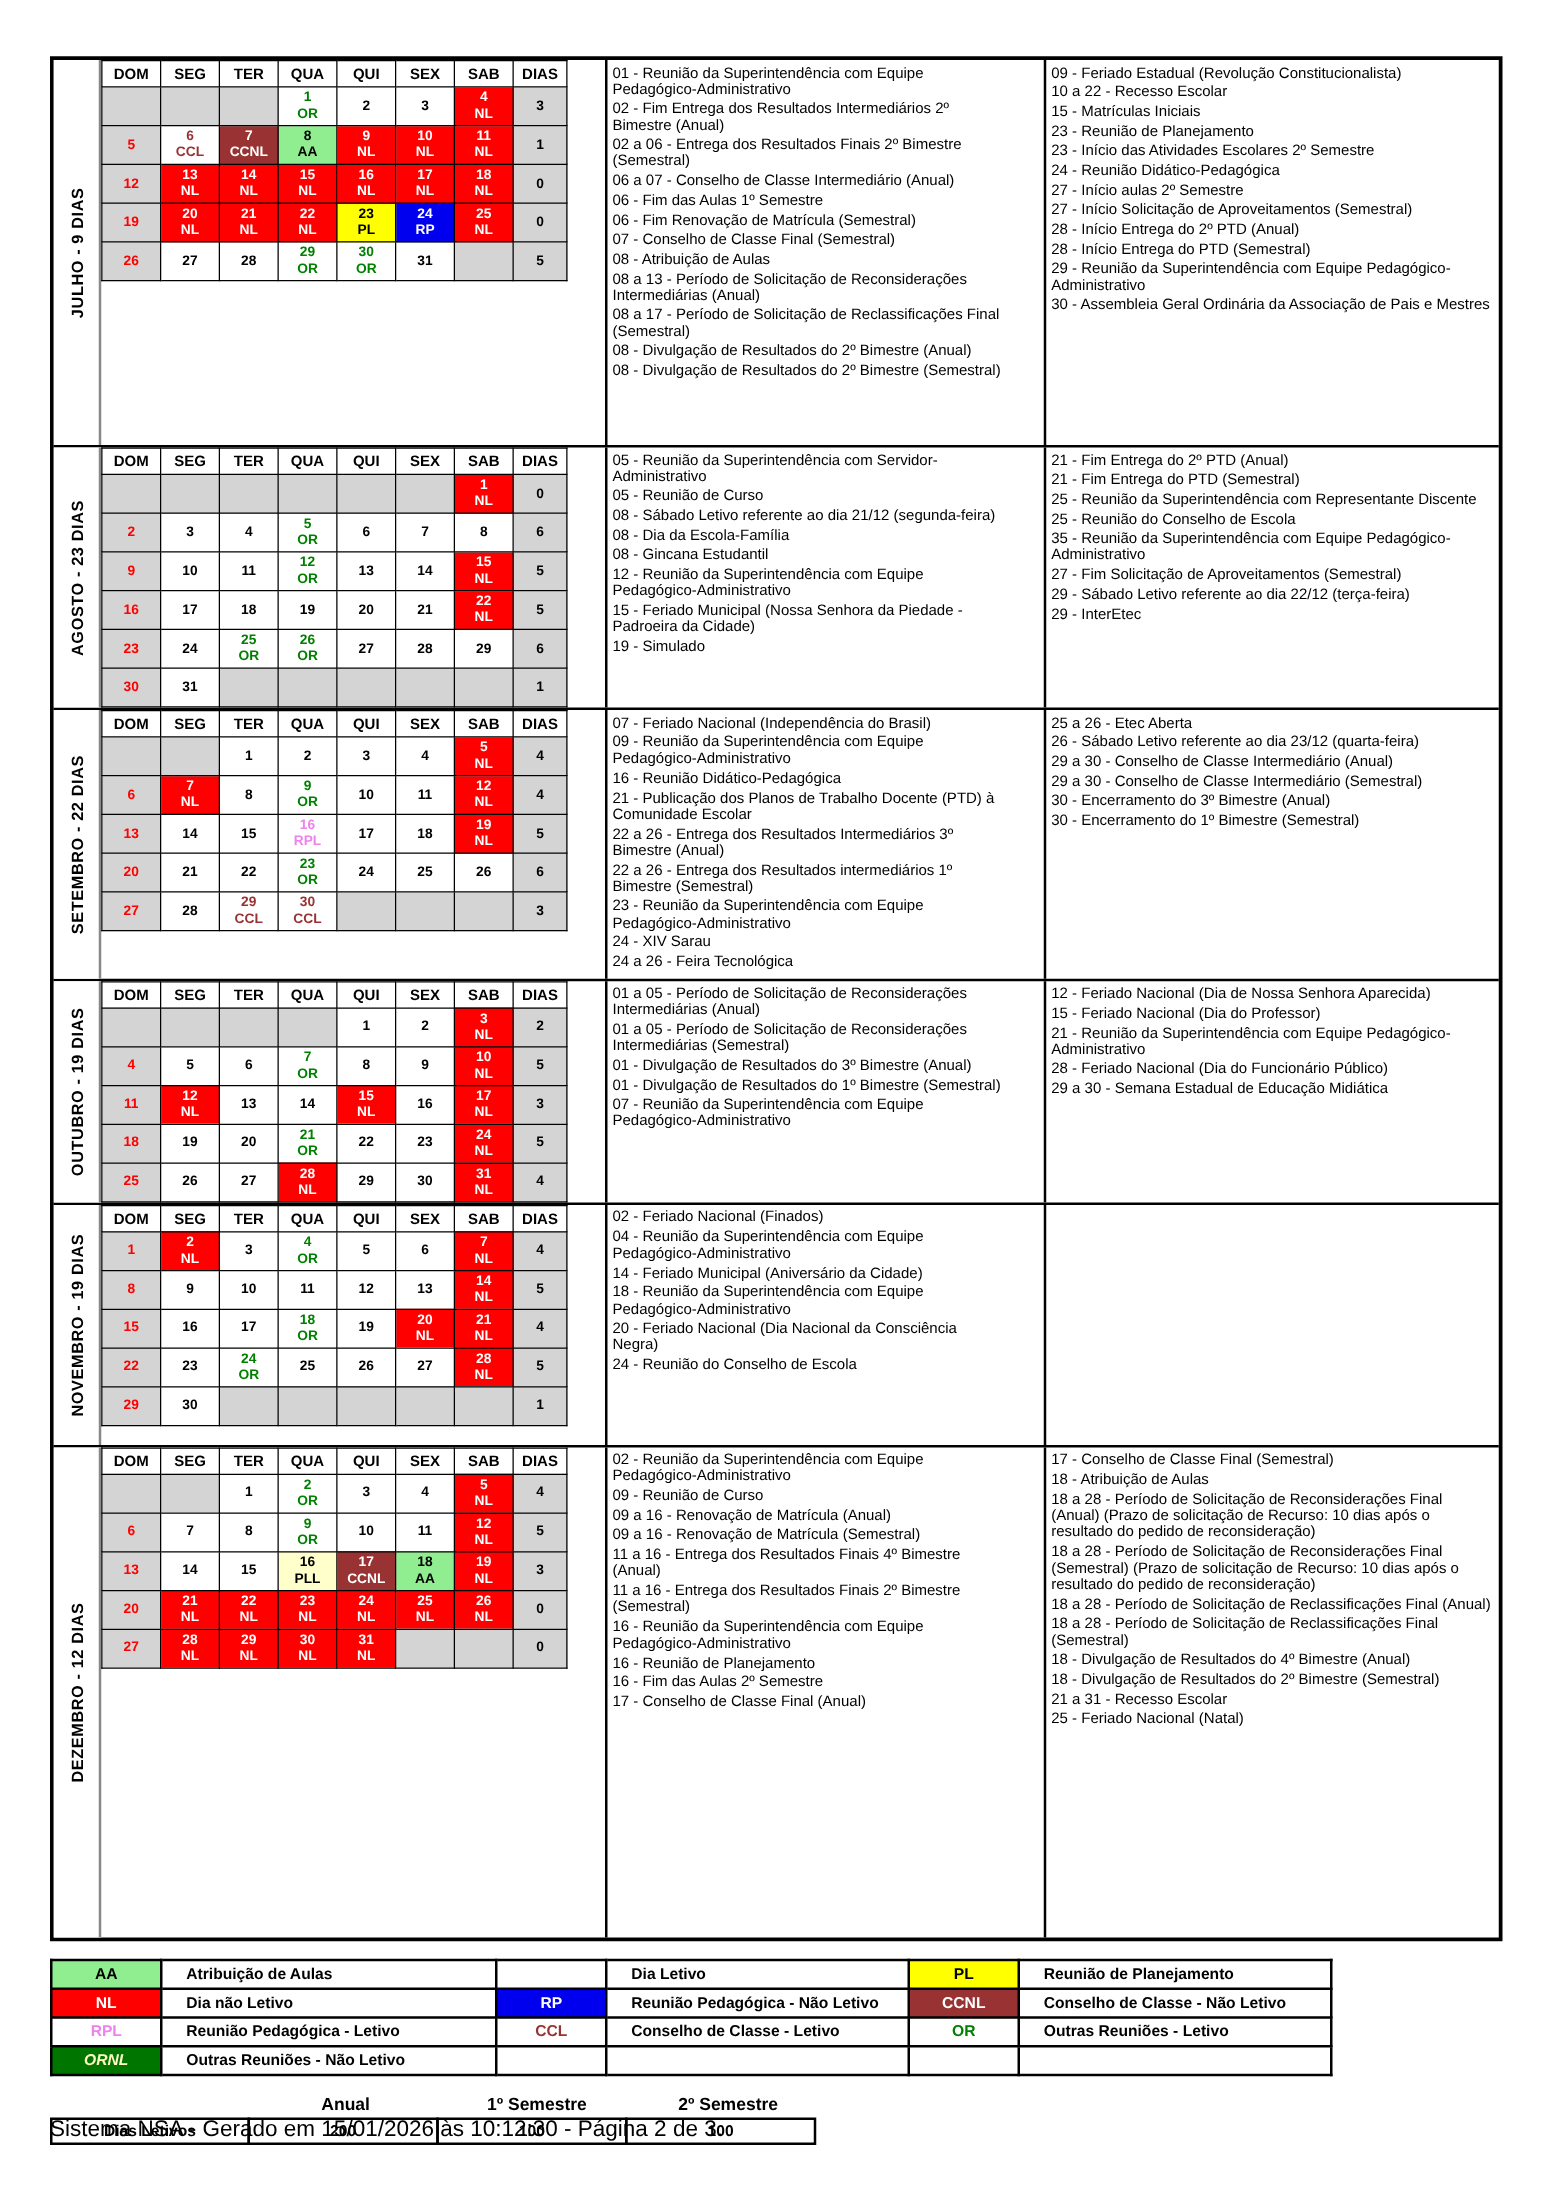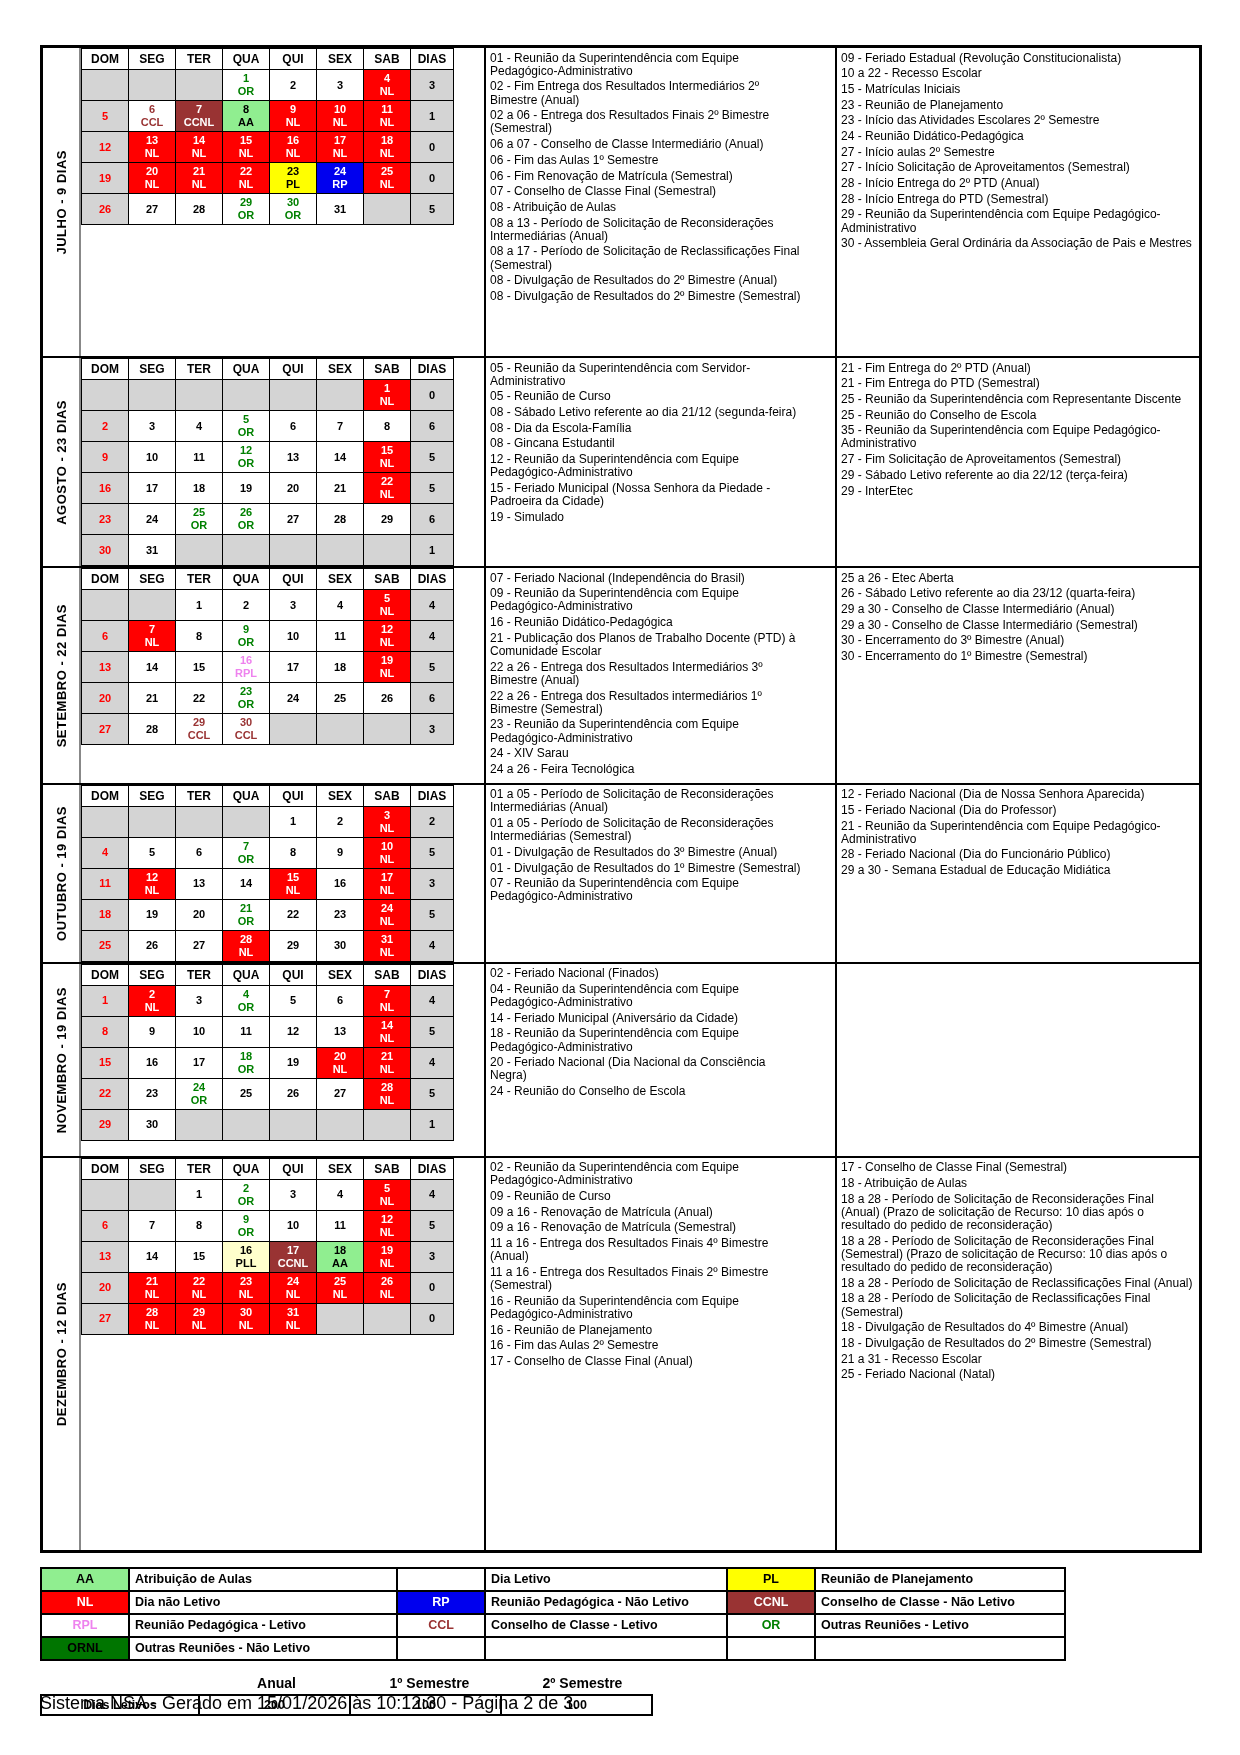--- a/index.html
+++ b/index.html
@@ -39,41 +39,41 @@
   .t-p    { background:#FFFFFF; color:#000000; }
   .t-nl   { background:#FF0000; color:#FFFFFF; }
   .t-or   { background:#FFFFFF; color:#008000; }
   .t-ccl  { background:#FFFFFF; color:#993333; }
   .t-ccnl { background:#993333; color:#FFFFFF; }
   .t-aa   { background:#90EE90; color:#000000; }
   .t-pl   { background:#FFFF00; color:#000000; }
   .t-pll  { background:#FFFFCC; color:#000000; }
   .t-rp   { background:#0000EE; color:#FFFFFF; }
   .t-rpl  { background:#FFFFFF; color:#EE82EE; }
-  .t-ornl { background:#007500; color:#000000; }
+  .t-ornl { background:#007500; color:#fef9c3;font-style:italic; }
   .t-w    { background:#FFFFFF; }
   td.t-dias { background:#D4D4D4; color:#000; font-size:12px; }
 
   .m-events { padding:1px 5px 4px 4px;margin-left:29px; }
   .m-events-l { width:322px; flex:0 0 322px; border-left:2px solid #000; }
   .m-events-r { flex:1 1 auto; border-left:2px solid #000; }
   .evt { font-size:12px; line-height:1.1; margin:2.5px 0; }
 
   
   #months section:nth-child(1) { min-height:308px; }
   #months section:nth-child(2) { min-height:185px; }
   #months section:nth-child(3) { min-height:207px; }
   #months section:nth-child(4) { min-height:168px; }
   #months section:nth-child(5) { min-height:194px; }
   #months section:nth-child(6) { min-height:394px; }
 
   
   table.legend { border-collapse:collapse; margin-top:14px; }
   table.legend td {
-    border:2px solid #000; height:23px; padding:1px 5px;
+    border:2px solid #000; height:23px; padding:1px 19px;
     font-size:12.5px; font-weight:bold;
   }
   table.legend td.sw  { width:88px; text-align:center; padding:1px 2px; }
   table.legend td.lb1 { width:268px; }
   table.legend td.lb2 { width:242px; }
   table.legend td.lb3 { width:250px; }
 
   
   .summary { margin-top:14px; width:630px; }
   .sum-head { display:flex; font-weight:bold; font-size:14px; margin-bottom:3px; }

